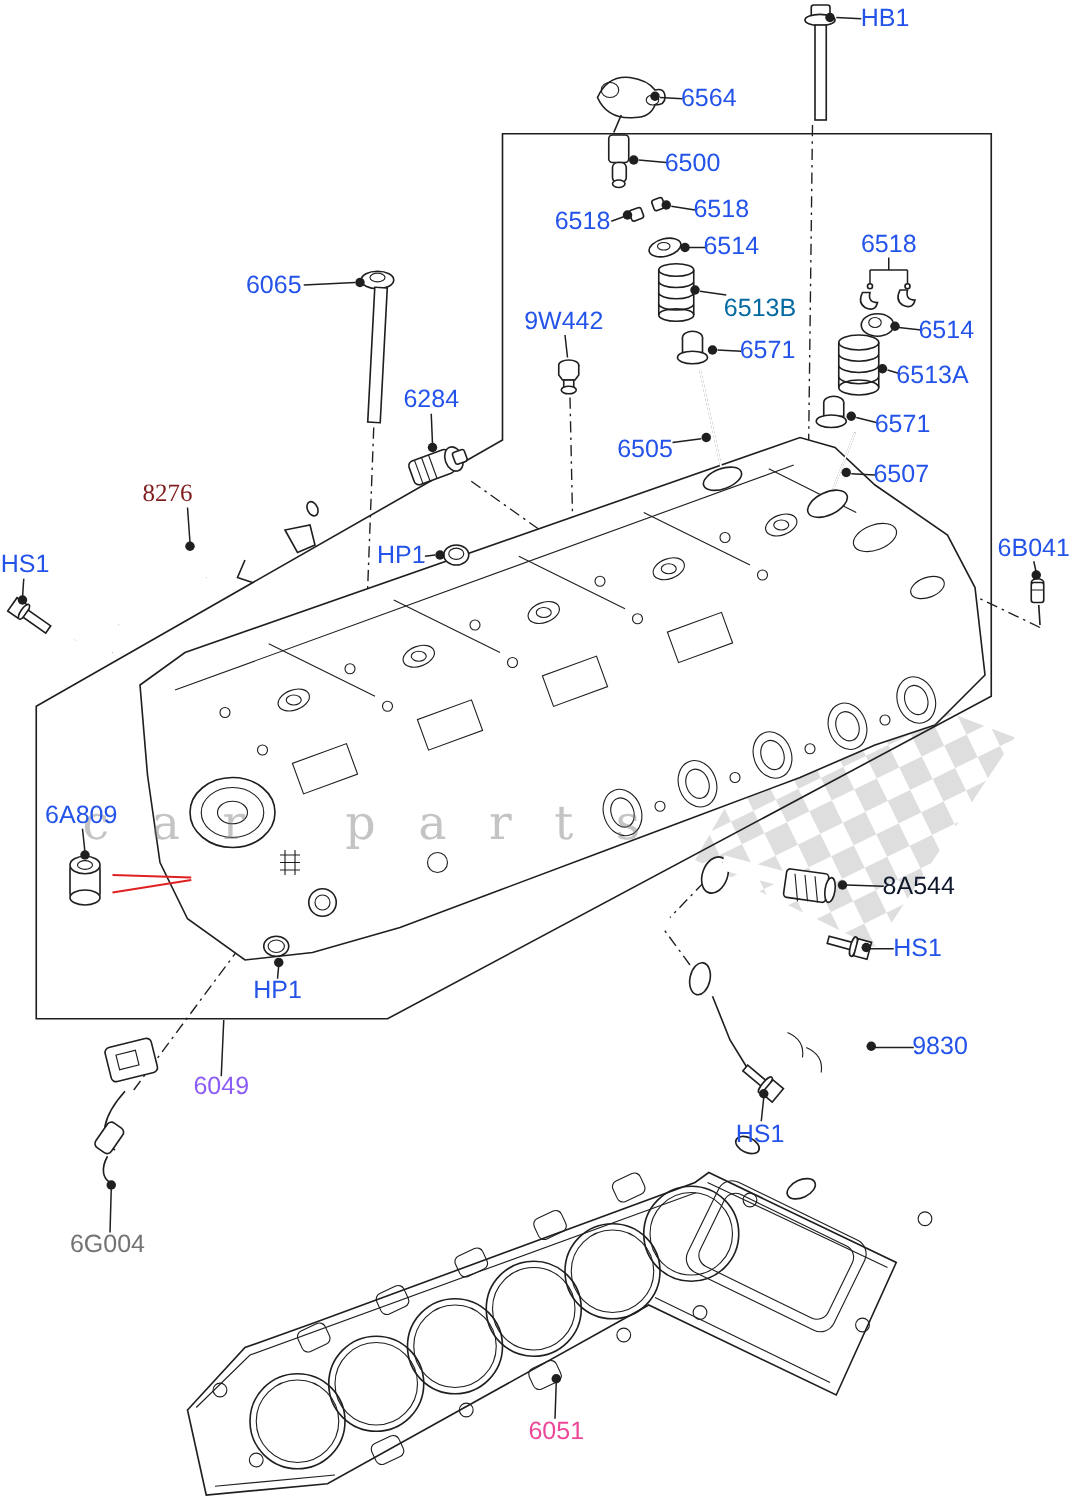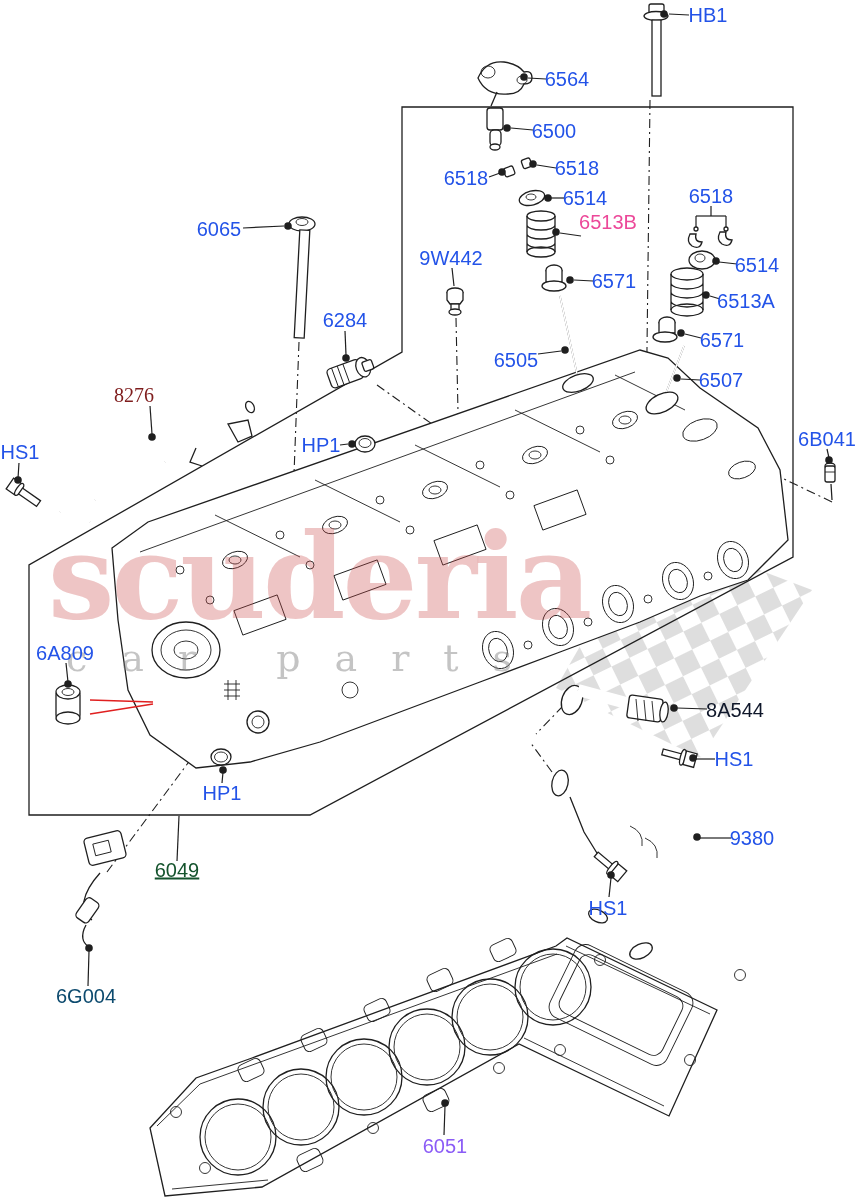--- a/index.html
+++ b/index.html
@@ -400,48 +400,47 @@
         <circle cx="693" cy="758" r="3.8" fill="#1f1f1f"></circle>
         <line x1="700" y1="838" x2="731" y2="838" stroke="#1f1f1f" stroke-width="1.2"></line>
         <circle cx="697" cy="837" r="3.8" fill="#1f1f1f"></circle>
         <line x1="611" y1="878" x2="609" y2="897" stroke="#1f1f1f" stroke-width="1.2"></line>
         <circle cx="611" cy="875" r="3.8" fill="#1f1f1f"></circle>
         <line x1="445" y1="1106" x2="444" y2="1135" stroke="#1f1f1f" stroke-width="1.2"></line>
         <circle cx="445" cy="1103" r="3.8" fill="#1f1f1f"></circle>
       </g>
   </svg>
 
-  <div id="wm-title">scuderia</div>
   <div id="wm-sub">car parts</div>
 
   <div id="labels">
       <div class="plabel" style="left: 708px; top: 15px; color: rgb(35, 83, 232);">HB1</div>
       <div class="plabel" style="left: 567px; top: 79px; color: rgb(35, 83, 232);">6564</div>
       <div class="plabel" style="left: 554px; top: 131px; color: rgb(35, 83, 232);">6500</div>
       <div class="plabel" style="left: 466px; top: 178px; color: rgb(35, 83, 232);">6518</div>
       <div class="plabel" style="left: 577px; top: 168px; color: rgb(35, 83, 232);">6518</div>
       <div class="plabel" style="left: 585px; top: 198px; color: rgb(35, 83, 232);">6514</div>
-      <div class="plabel" style="left: 608px; top: 222px; color: #ec4899;">6513B</div>
+      <div class="plabel" style="left: 608px; top: 247px; color: #0369a1;">6513B</div>
       <div class="plabel" style="left: 451px; top: 258px; color: rgb(35, 83, 232);">9W442</div>
       <div class="plabel" style="left: 614px; top: 281px; color: rgb(35, 83, 232);">6571</div>
       <div class="plabel" style="left: 516px; top: 360px; color: rgb(35, 83, 232);">6505</div>
       <div class="plabel" style="left: 711px; top: 196px; color: rgb(35, 83, 232);">6518</div>
       <div class="plabel" style="left: 757px; top: 265px; color: rgb(35, 83, 232);">6514</div>
       <div class="plabel" style="left: 746px; top: 301px; color: rgb(35, 83, 232);">6513A</div>
       <div class="plabel" style="left: 722px; top: 340px; color: rgb(35, 83, 232);">6571</div>
       <div class="plabel" style="left: 721px; top: 380px; color: rgb(35, 83, 232); text-align: right;">6507</div>
       <div class="plabel" style="left: 219px; top: 229px; color: rgb(35, 83, 232);">6065</div>
       <div class="plabel" style="left: 345px; top: 320px; color: rgb(35, 83, 232);">6284</div>
       <div class="plabel" style="left: 134px; top: 395px; color: #7f1d1d; font-family: Liberation Serif, serif;">8276</div>
       <div class="plabel" style="left: 20px; top: 452px; color: rgb(35, 83, 232);">HS1</div>
       <div class="plabel" style="left: 321px; top: 445px; color: rgb(35, 83, 232);">HP1</div>
       <div class="plabel" style="left: 827px; top: 439px; color: rgb(35, 83, 232);">6B041</div>
       <div class="plabel" style="left: 65px; top: 653px; color: rgb(35, 83, 232);">6A809</div>
       <div class="plabel" style="left: 222px; top: 793px; color: rgb(35, 83, 232);">HP1</div>
-      <div class="plabel" style="left: 177px; top: 870px; color: #14532d; text-decoration: underline;">6049</div>
-      <div class="plabel" style="left: 86px; top: 996px; color: #0c4a6e;">6G004</div>
+      <div class="plabel" style="left: 177px; top: 870px; color: #8b5cf6;">6049</div>
+      <div class="plabel" style="left: 86px; top: 996px; color: #737373;">6G004</div>
       <div class="plabel" style="left: 735px; top: 710px; color: #0f172a;">8A544</div>
       <div class="plabel" style="left: 734px; top: 759px; color: rgb(35, 83, 232);">HS1</div>
-      <div class="plabel" style="left: 752px; top: 838px; color: rgb(35, 83, 232);">9380</div>
+      <div class="plabel" style="left: 752px; top: 838px; color: rgb(35, 83, 232);">9830</div>
       <div class="plabel" style="left: 608px; top: 908px; color: rgb(35, 83, 232);">HS1</div>
-      <div class="plabel" style="left: 445px; top: 1146px; color: #8b5cf6;">6051</div>
+      <div class="plabel" style="left: 445px; top: 1146px; color: #ec4899;">6051</div>
     </div>
 </div>
 
 </body></html>

